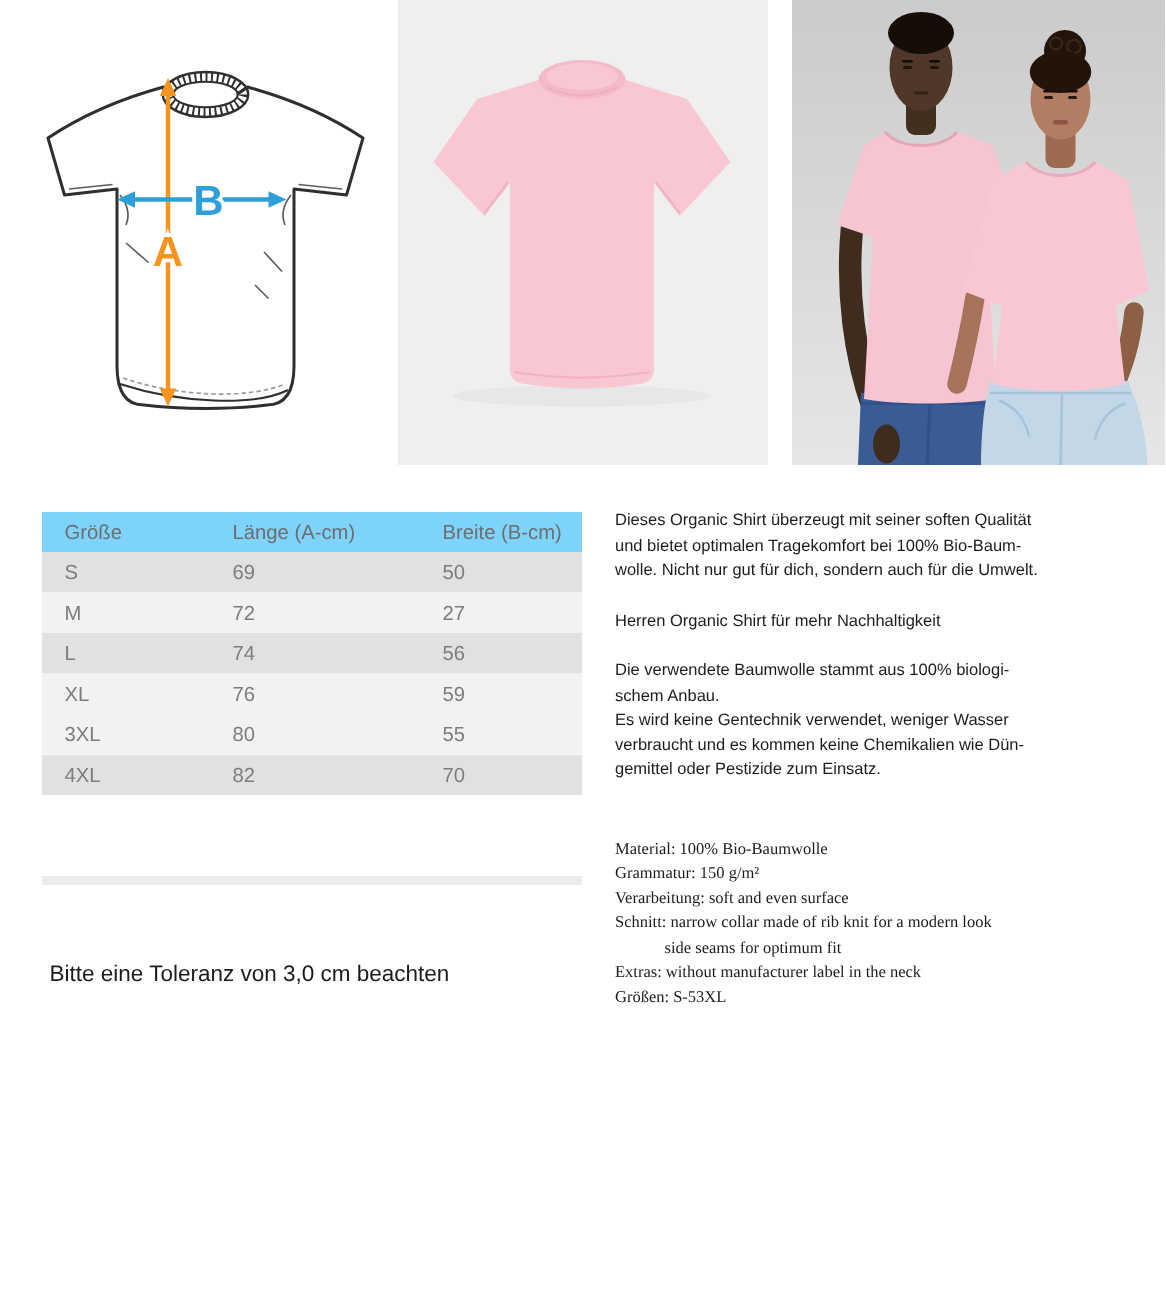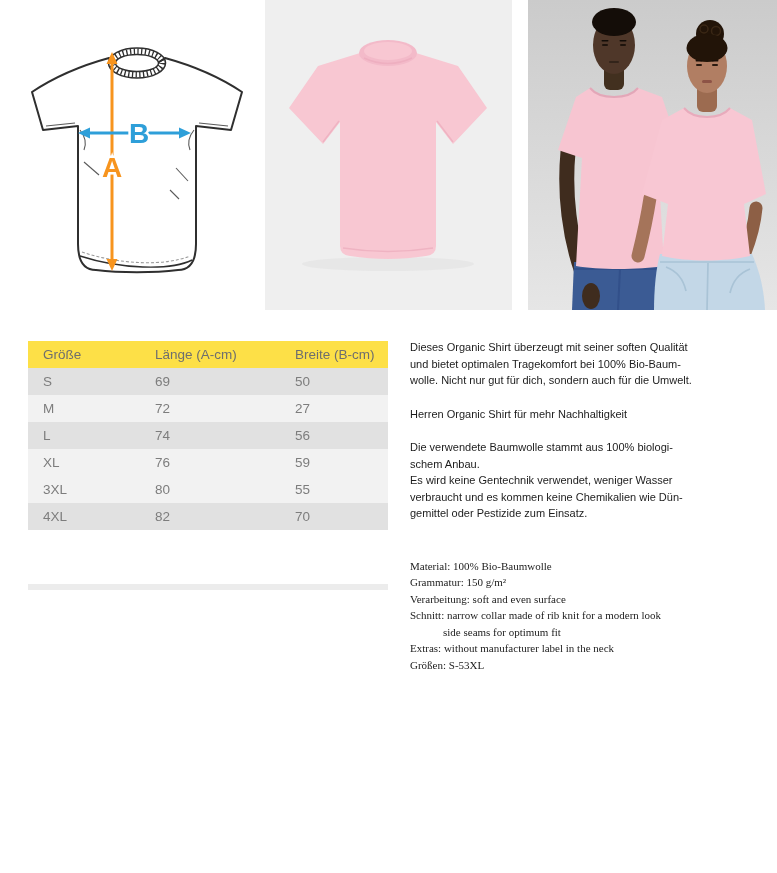--- a/index.html
+++ b/index.html
@@ -10,21 +10,21 @@
   #diagram-panel{left:20px;top:38px;width:230px;height:240px;}
   #flat-panel{left:265px;top:0;width:247px;height:310px;}
   #models-panel{left:528px;top:0;width:249px;height:310px;}
 
   
   #size-table{position:absolute;left:28px;top:341px;width:360px;border-collapse:collapse;
               table-layout:fixed;font-size:13.5px;}
   #size-table col.c1{width:112px;} #size-table col.c2{width:140px;} #size-table col.c3{width:108px;}
   #size-table th,#size-table td{height:27px;padding:0 0 0 15px;text-align:left;font-weight:400;
               white-space:nowrap;overflow:hidden;}
-  #size-table thead tr{background:#fde047;color:#6e6e6e;}
+  #size-table thead tr{background:#7dd3fc;color:#6e6e6e;}
   #size-table tbody{color:#7d7d7d;}
   #size-table tbody tr.odd{background:#e1e1e1;}
   #size-table tbody tr.even{background:#f2f2f2;}
   .table-strip{position:absolute;left:28px;top:584px;width:360px;height:6px;background:#ececec;}
 
   .note{position:absolute;left:33px;top:626px;font-size:15px;color:#1c1c1c;}
 
   .description{position:absolute;left:410px;top:339px;width:368px;font-size:11px;
                line-height:16.5px;color:#1c1c1c;}
   .description p{margin:0 0 17px 0;white-space:pre-wrap;}
@@ -195,20 +195,21 @@
         </tr>
         <tr class="odd">
           <td>4XL</td>
           <td>82</td>
           <td>70</td>
         </tr>
       </tbody>
   </table>
   <div class="table-strip"></div>
 
+  <p class="note">Bitte eine Toleranz von 3,0 cm beachten</p>
 
   <div class="description">
       <p>Dieses Organic Shirt überzeugt mit seiner soften Qualität
 und bietet optimalen Tragekomfort bei 100% Bio-Baum-
 wolle. Nicht nur gut für dich, sondern auch für die Umwelt.</p>
       <p>Herren Organic Shirt für mehr Nachhaltigkeit</p>
       <p>Die verwendete Baumwolle stammt aus 100% biologi-
 schem Anbau.
 Es wird keine Gentechnik verwendet, weniger Wasser
 verbraucht und es kommen keine Chemikalien wie Dün-

